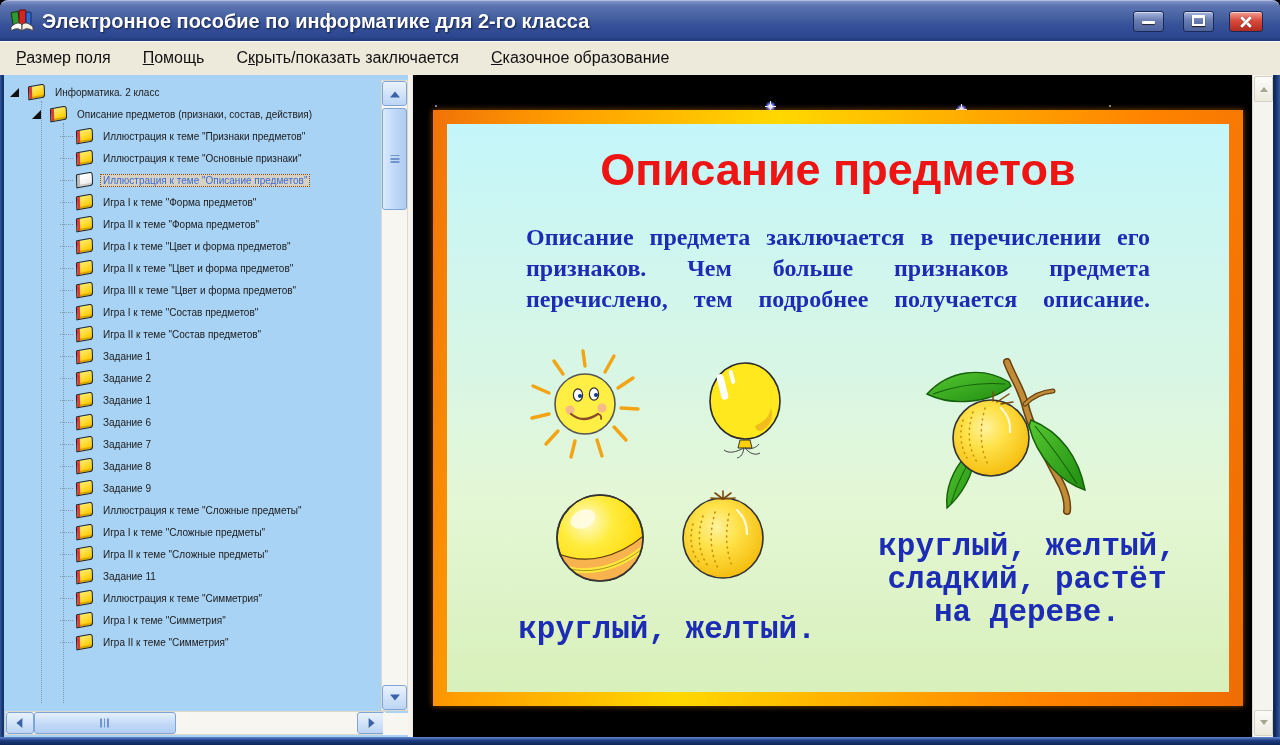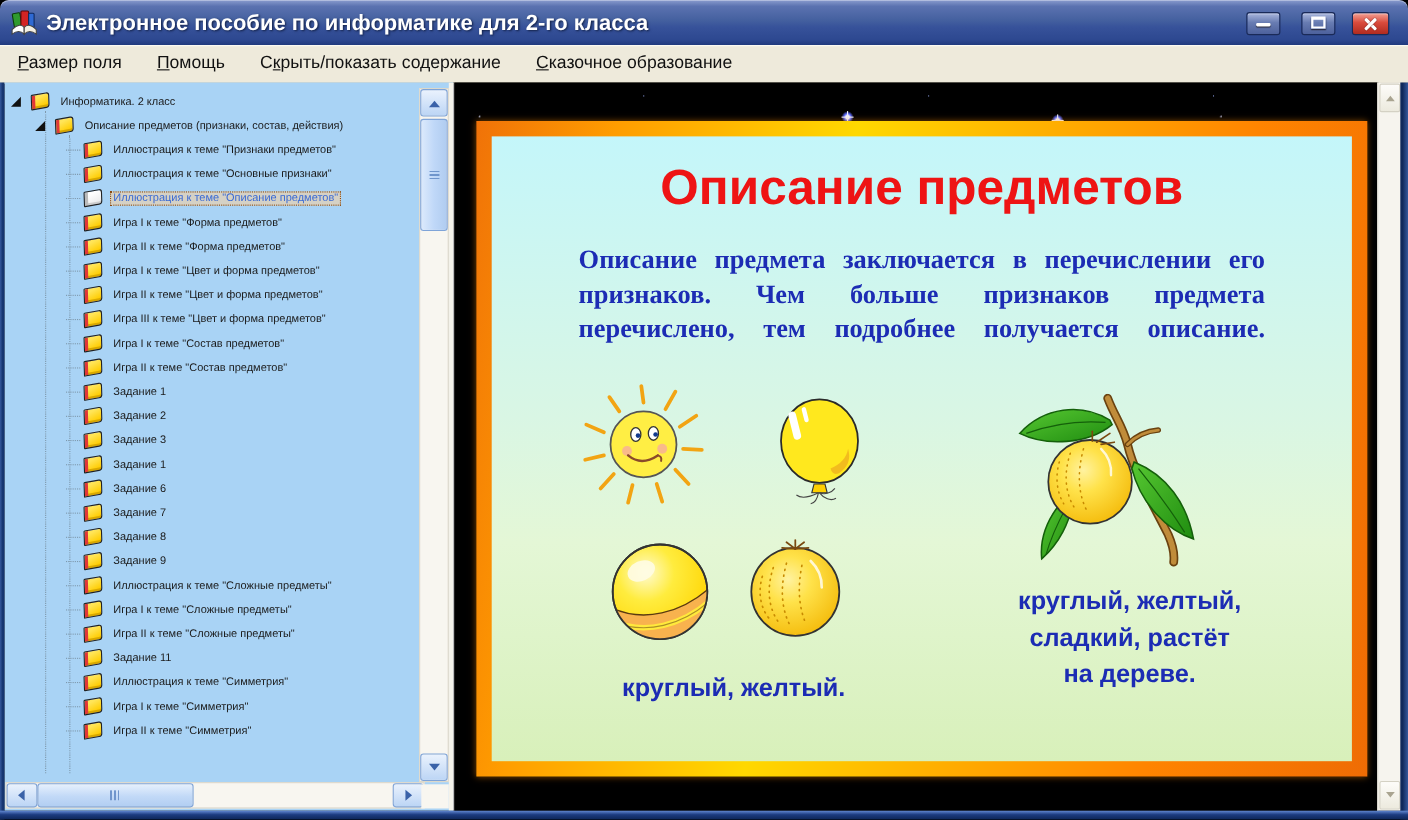--- a/index.html
+++ b/index.html
@@ -104,21 +104,21 @@
   .slide-inner{position:absolute;inset:14px;background:linear-gradient(180deg,#c4f6fa 0%,#d9f6e4 45%,#e4f7d6 65%,#d8f0ba 100%);}
   .slide-title{margin-top:20px;text-align:center;font-size:45px;font-weight:bold;color:var(--title-red);letter-spacing:0;}
   .slide-par{margin:26px auto 0;width:624px;font-family:"Liberation Serif",serif;font-weight:bold;font-size:24px;line-height:31px;
     color:var(--text-blue);text-align:justify;text-align-last:justify;}
   .fig{position:absolute;}
   .fig-sun{left:70px;top:224px;width:140px;height:115px;}
   .fig-balloon{left:252px;top:236px;width:92px;height:100px;}
   .fig-ball{left:104px;top:368px;width:99px;height:92px;}
   .fig-orange{left:228px;top:366px;width:96px;height:92px;}
   .fig-branch{left:462px;top:234px;width:205px;height:170px;}
-  .caption{position:absolute;font-family:Liberation Sans, sans-serif;font-weight:bold;font-size:23px;color:var(--text-blue);text-align:center;}
+  .caption{position:absolute;font-family:Liberation Mono, monospace;font-weight:bold;font-size:31px;color:var(--text-blue);text-align:center;}
   .caption-left{left:40px;top:488px;width:360px;}
   .caption-right{left:418px;top:406px;width:324px;line-height:33px;}
 
   .content-vsb{position:absolute;left:1252px;top:75px;width:21px;height:662px;background:#f6f4ee;border-left:1px solid #dcd9cf;}
   .cbtn{position:absolute;left:1px;right:1px;height:24px;background:linear-gradient(180deg,#fdfcf9,#eceade);border:1px solid #d4d1c4;border-radius:2px;}
   .cbtn::after{content:"";position:absolute;left:50%;top:50%;}
   .cvsb-up{top:1px;} .cvsb-down{bottom:1px;}
   .cvsb-up::after{transform:translate(-50%,-40%);border-left:4px solid transparent;border-right:4px solid transparent;border-bottom:5px solid #a9a490;}
   .cvsb-down::after{transform:translate(-50%,-60%);border-left:4px solid transparent;border-right:4px solid transparent;border-top:5px solid #a9a490;}
 </style>
@@ -137,21 +137,21 @@
     </svg>
     <span class="win-title">Электронное пособие по информатике для 2-го класса</span>
     <span class="wbtn btn-min" title=""></span>
     <span class="wbtn btn-max"></span>
     <span class="wbtn btn-close"></span>
   </div>
 
   <div class="menubar">
       <span class="menu-item"><span></span><span class="u">Р</span><span>азмер поля</span></span>
       <span class="menu-item"><span></span><span class="u">П</span><span>омощь</span></span>
-      <span class="menu-item"><span>С</span><span class="u">к</span><span>рыть/показать содержание</span></span>
+      <span class="menu-item"><span>С</span><span class="u">к</span><span>рыть/показать заключается</span></span>
       <span class="menu-item"><span></span><span class="u">С</span><span>казочное образование</span></span>
     </div>
 
   <div class="tree-panel">
     <div class="tree-guide guide-a"></div>
     <div class="tree-guide guide-b"></div>
     <div class="tree-items">
         <div class="trow lvl0">
           <span class="expander"></span>
           <span class="book"></span>
@@ -202,24 +202,20 @@
           <span class="book"></span>
           <span class="tlabel">Игра II к теме "Состав предметов"</span>
         </div>
         <div class="trow lvl2">
           <span class="book"></span>
           <span class="tlabel">Задание 1</span>
         </div>
         <div class="trow lvl2">
           <span class="book"></span>
           <span class="tlabel">Задание 2</span>
-        </div>
-        <div class="trow lvl2">
-          <span class="book"></span>
-          <span class="tlabel">Задание 3</span>
         </div>
         <div class="trow lvl2">
           <span class="book"></span>
           <span class="tlabel">Задание 1</span>
         </div>
         <div class="trow lvl2">
           <span class="book"></span>
           <span class="tlabel">Задание 6</span>
         </div>
         <div class="trow lvl2">

